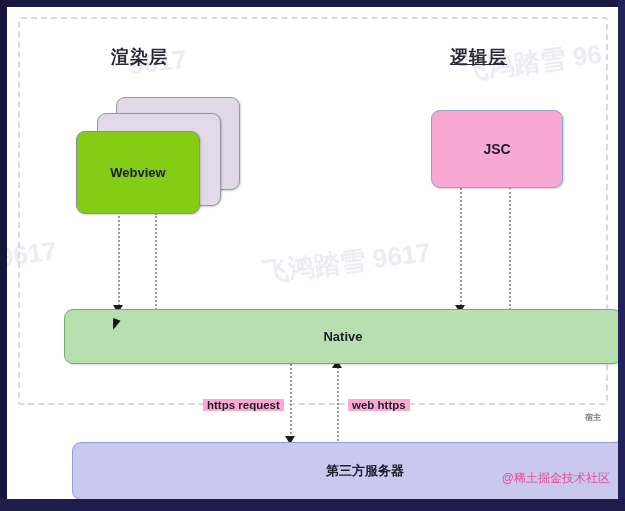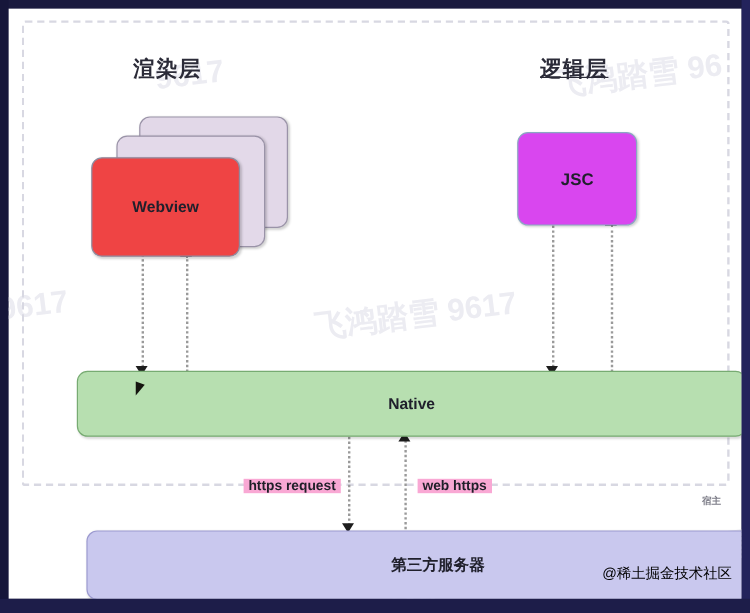--- a/index.html
+++ b/index.html
@@ -117,27 +117,27 @@
     background: #e2d8e8; border: 1.4px solid #9a93a8;
     box-shadow: 1px 1px 2px rgba(0,0,0,.18);
   }
   .wv-back1 {
     left: 90px; top: 106px; width: 124px; height: 93px;
     background: #e3d9e9; border: 1.4px solid #9a93a8;
     box-shadow: 1px 1px 2px rgba(0,0,0,.18);
   }
   .wv-front {
     left: 69px; top: 124px; width: 124px; height: 83px;
-    background: #ef4444; border: 1.4px solid #8f8a9e;
+    background: #84cc16; border: 1.4px solid #8f8a9e;
     box-shadow: 1px 1px 2px rgba(0,0,0,.18);
   }
 
   .jsc-box {
-    left: 424px; top: 103px; width: 100px; height: 78px;
-    background: #d946ef; border: 1.4px solid #8ba6c4;
+    left: 424px; top: 103px; width: 132px; height: 78px;
+    background: #f9a8d4; border: 1.4px solid #8ba6c4;
     box-shadow: 1px 1px 2px rgba(0,0,0,.18);
     font-size: 14px;
   }
 
   .native-box {
     left: 57px; top: 302px; width: 558px; height: 55px;
     background: #b7dfb0; border: 1.4px solid #77ab72;
     box-shadow: 1px 1px 2px rgba(0,0,0,.15);
     font-size: 13px;
   }
@@ -190,21 +190,21 @@
     font-size: 8px;
     font-weight: bold;
     color: #7b7b86;
     margin-top: 43px;
   }
 
   .corner-watermark {
     position: absolute;
     right: 8px; bottom: 12px;
     font-size: 12px;
-    color: #000000;
+    color: #ec4899;
     white-space: nowrap;
   }
 
   
   .cursor {
     position: absolute;
     left: 104px; top: 312px;
     width: 0; height: 0;
     border-left: 4px solid transparent;
     border-right: 4px solid transparent;

